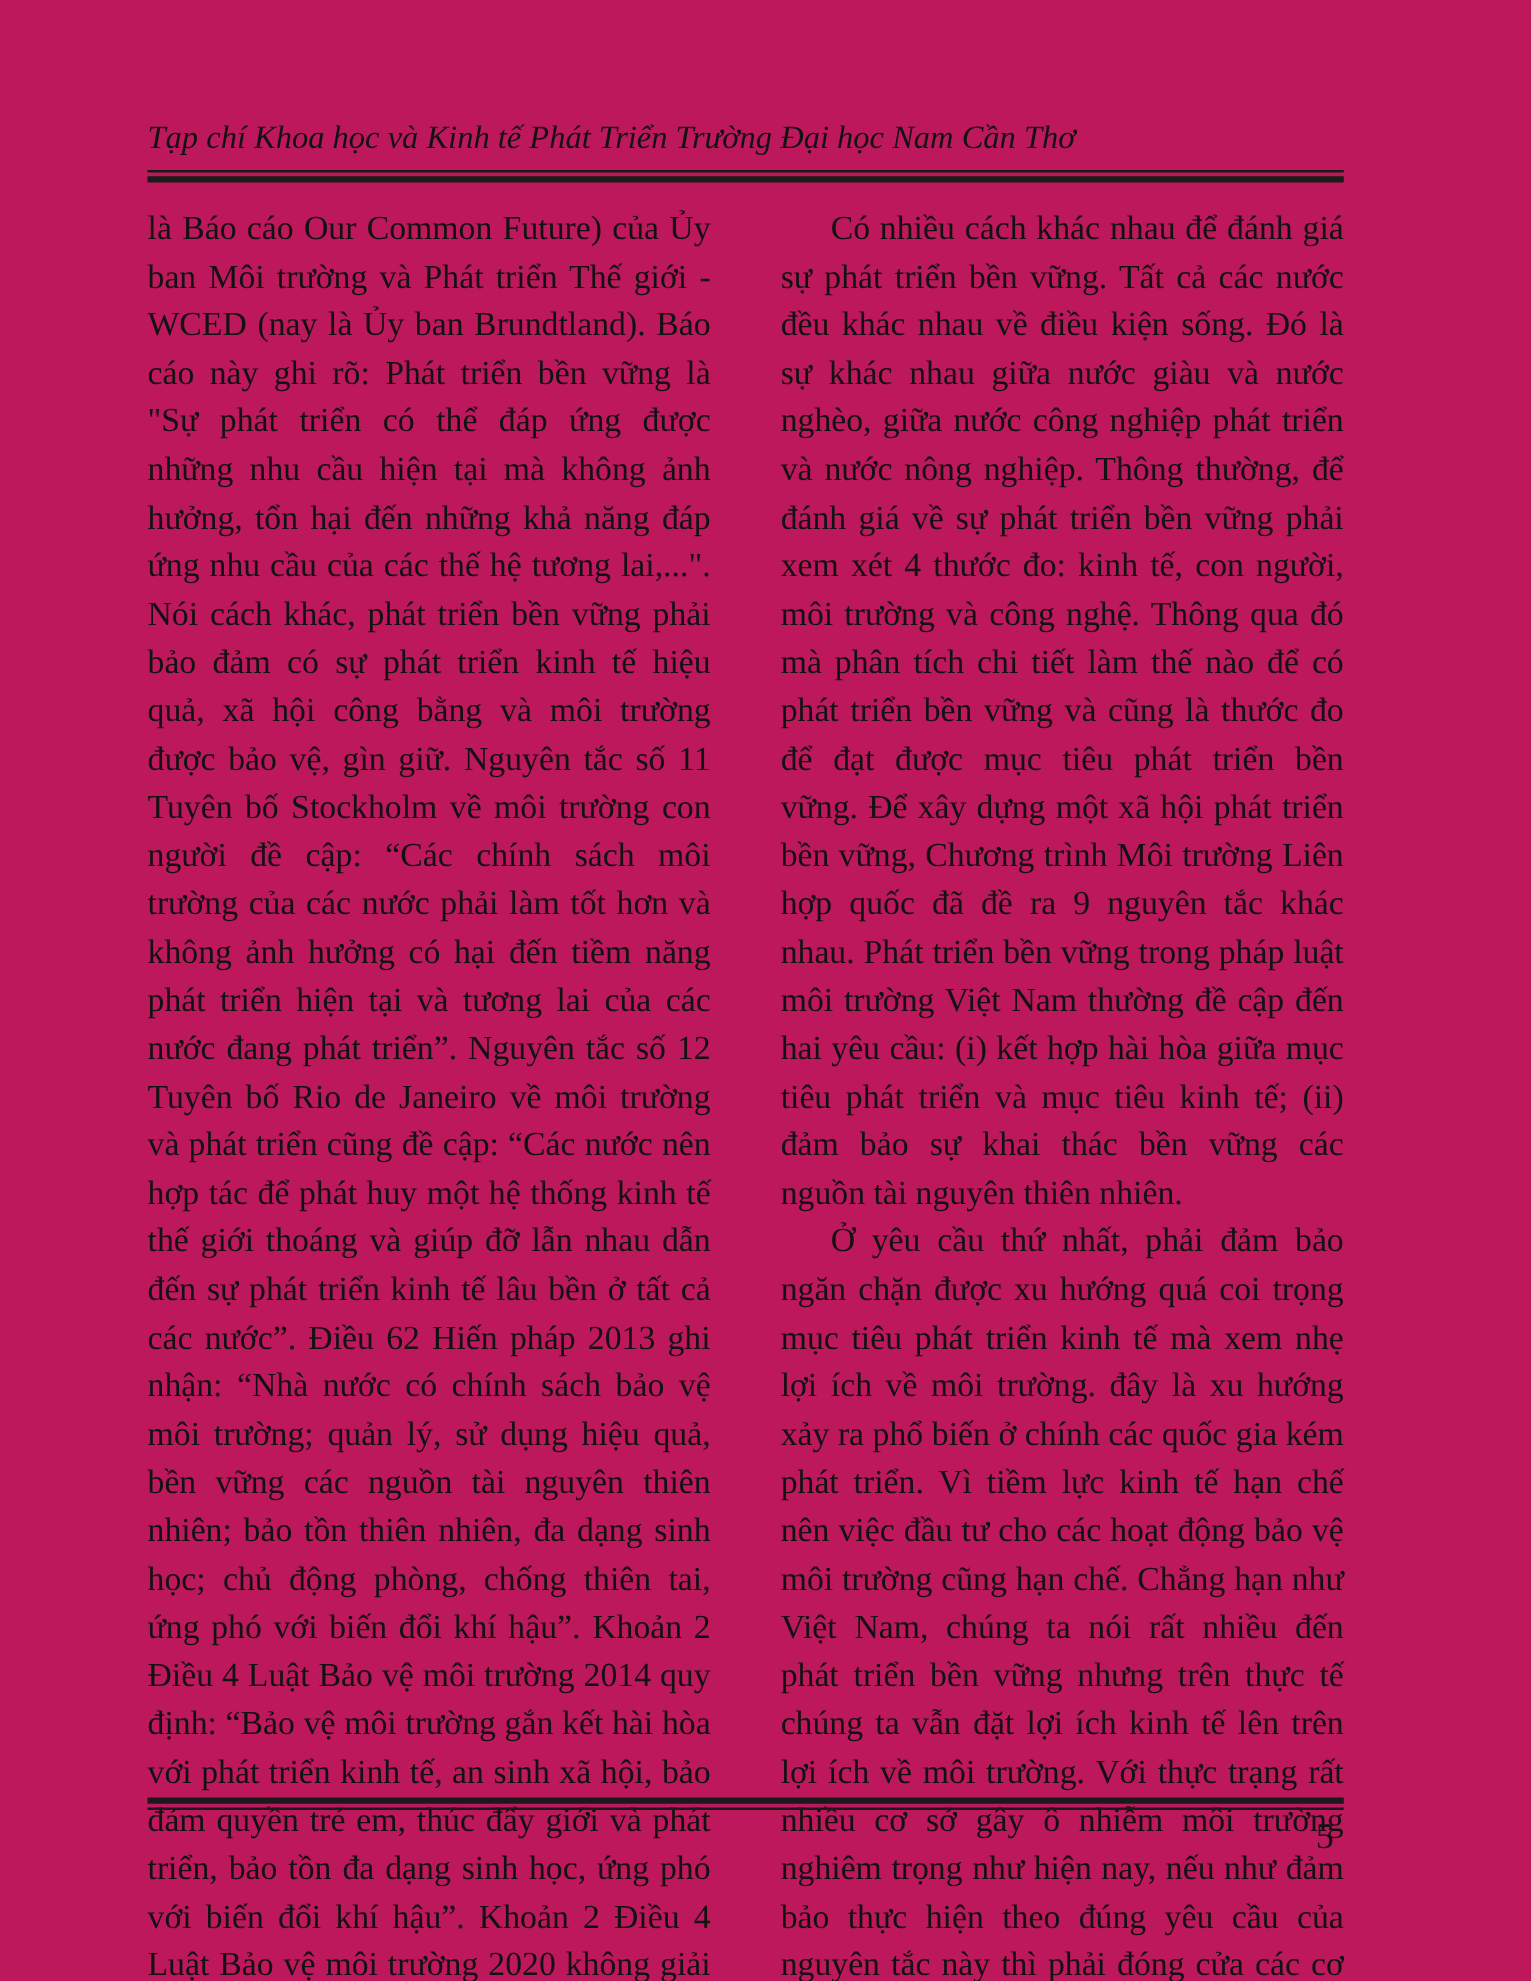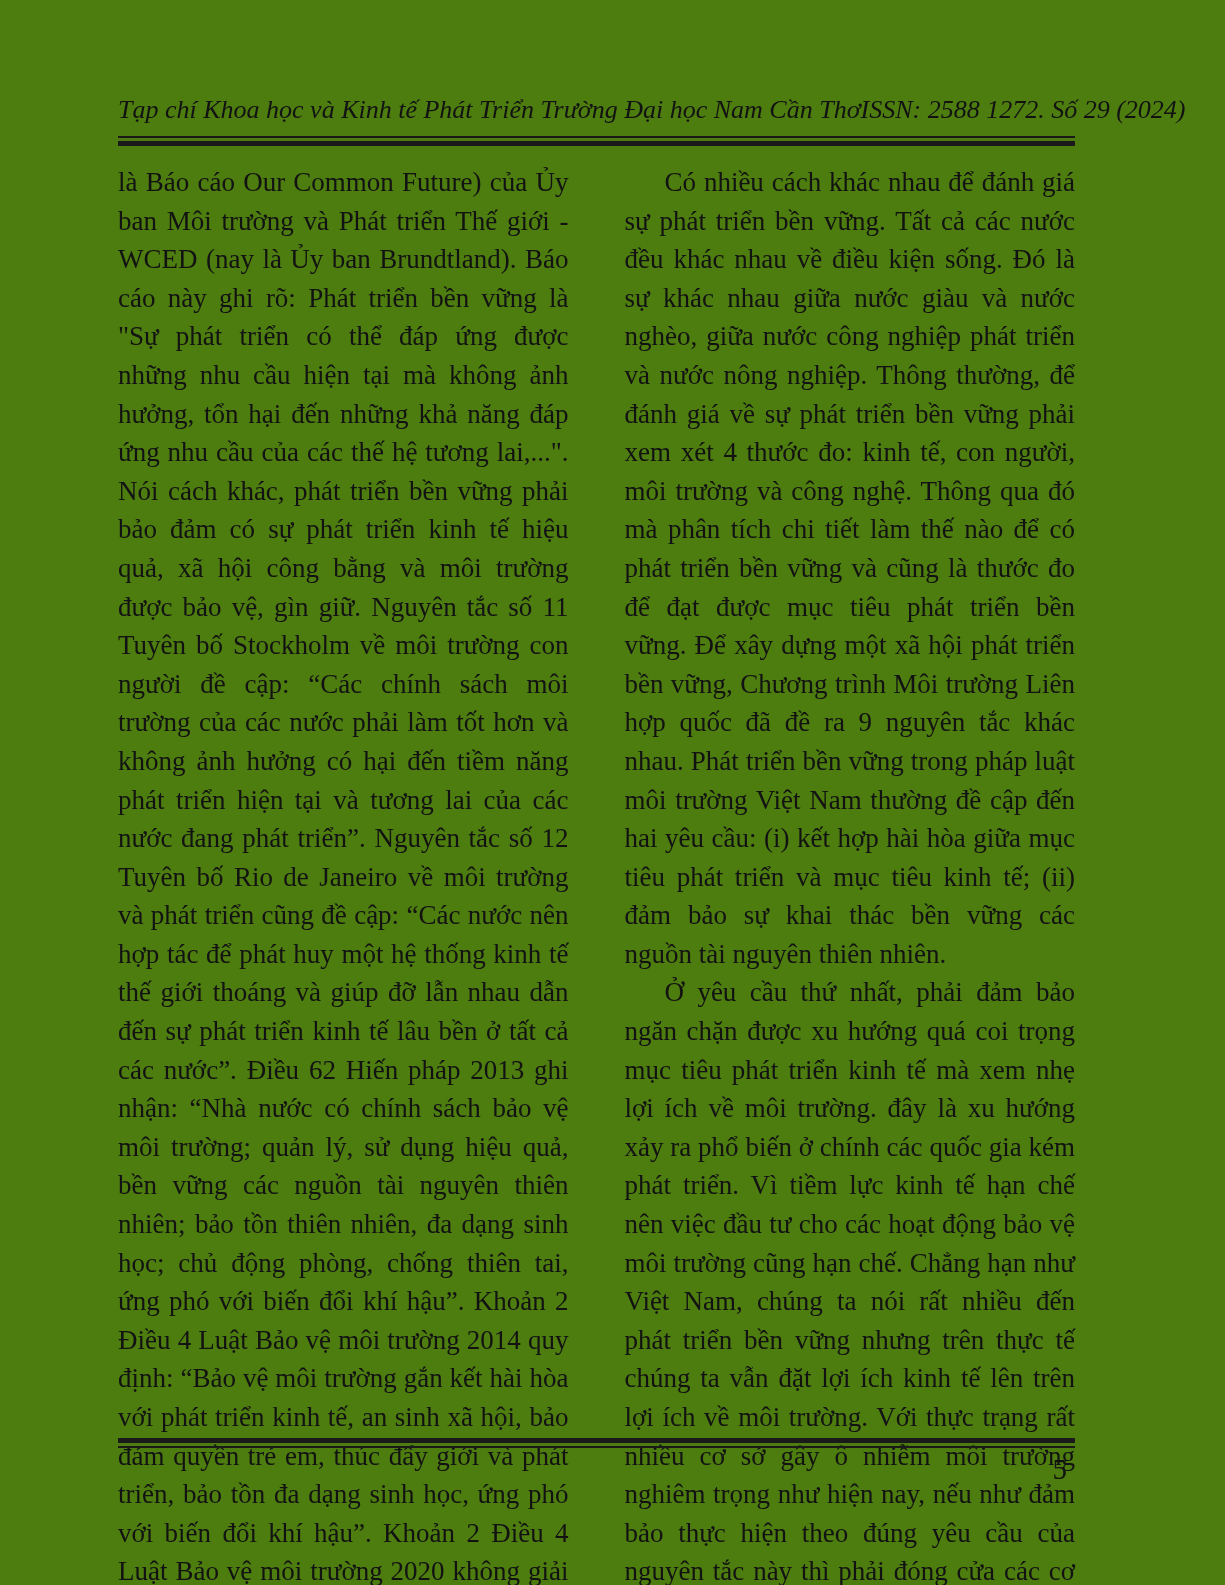--- a/index.html
+++ b/index.html
@@ -1,19 +1,19 @@
 <!DOCTYPE html>
 <html lang="vi"><head>
 <meta charset="utf-8">
 <style>
   html,body{margin:0;padding:0;background:#ffffff;}
   .page{
     position:relative;
     width:1225px;height:1585px;
-    background:#4d7c0f;
+    background:#be185d;
     color:#121212;
     font-family:"Liberation Serif","DejaVu Serif",serif;
     overflow:hidden;
   }
   
   .header{
     position:absolute;top:94px;left:118px;width:957px;
     display:flex;justify-content:space-between;align-items:baseline;
     font-style:italic;font-size:26px;line-height:1.2;white-space:nowrap;
   }
@@ -42,21 +42,20 @@
     text-align:right;font-size:29px;line-height:1.2;
   }
 </style>
 </head>
 <body>
 
 <div class="page">
 
   <div class="header">
     <span>Tạp chí Khoa học và Kinh tế Phát Triển Trường Đại học Nam Cần Thơ</span>
-    <span>ISSN: 2588 1272.  Số 29 (2024)</span>
   </div>
 
   <div class="header-rule">
     <div class="thin"></div>
     <div class="thick"></div>
   </div>
 
   <div class="content">
     <div class="col">
         <p class="para">là Báo cáo Our Common Future) của Ủy ban Môi trường và Phát triển Thế giới - WCED (nay là Ủy ban Brundtland). Báo cáo này ghi rõ: Phát triển bền vững là "Sự phát triển có thể đáp ứng được những nhu cầu hiện tại mà không ảnh hưởng, tổn hại đến những khả năng đáp ứng nhu cầu của các thế hệ tương lai,...". Nói cách khác, phát triển bền vững phải bảo đảm có sự phát triển kinh tế hiệu quả, xã hội công bằng và môi trường được bảo vệ, gìn giữ. Nguyên tắc số 11 Tuyên bố Stockholm về môi trường con người đề cập: “Các chính sách môi trường của các nước phải làm tốt hơn và không ảnh hưởng có hại đến tiềm năng phát triển hiện tại và tương lai của các nước đang phát triển”. Nguyên tắc số 12 Tuyên bố Rio de Janeiro về môi trường và phát triển cũng đề cập: “Các nước nên hợp tác để phát huy một hệ thống kinh tế thế giới thoáng và giúp đỡ lẫn nhau dẫn đến sự phát triển kinh tế lâu bền ở tất cả các nước”. Điều 62 Hiến pháp 2013 ghi nhận: “Nhà nước có chính sách bảo vệ môi trường; quản lý, sử dụng hiệu quả, bền vững các nguồn tài nguyên thiên nhiên; bảo tồn thiên nhiên, đa dạng sinh học; chủ động phòng, chống thiên tai, ứng phó với biến đổi khí hậu”. Khoản 2 Điều 4 Luật Bảo vệ môi trường 2014 quy định: “Bảo vệ môi trường gắn kết hài hòa với phát triển kinh tế, an sinh xã hội, bảo đảm quyền trẻ em, thúc đẩy giới và phát triển, bảo tồn đa dạng sinh học, ứng phó với biến đổi khí hậu”. Khoản 2 Điều 4 Luật Bảo vệ môi trường 2020 không giải thích lại khái niệm phát triển bền vững mà xem đây như là nguyên tắc của hoạt động bảo vệ môi trường, theo đó “Bảo vệ môi trường là điều kiện, nền tảng, yếu tố trung tâm, tiên quyết cho phát triển kinh tế - xã hội bền vững. Hoạt động bảo vệ môi trường phải gắn kết với phát triển kinh tế, quản lý tài nguyên và được</p>

